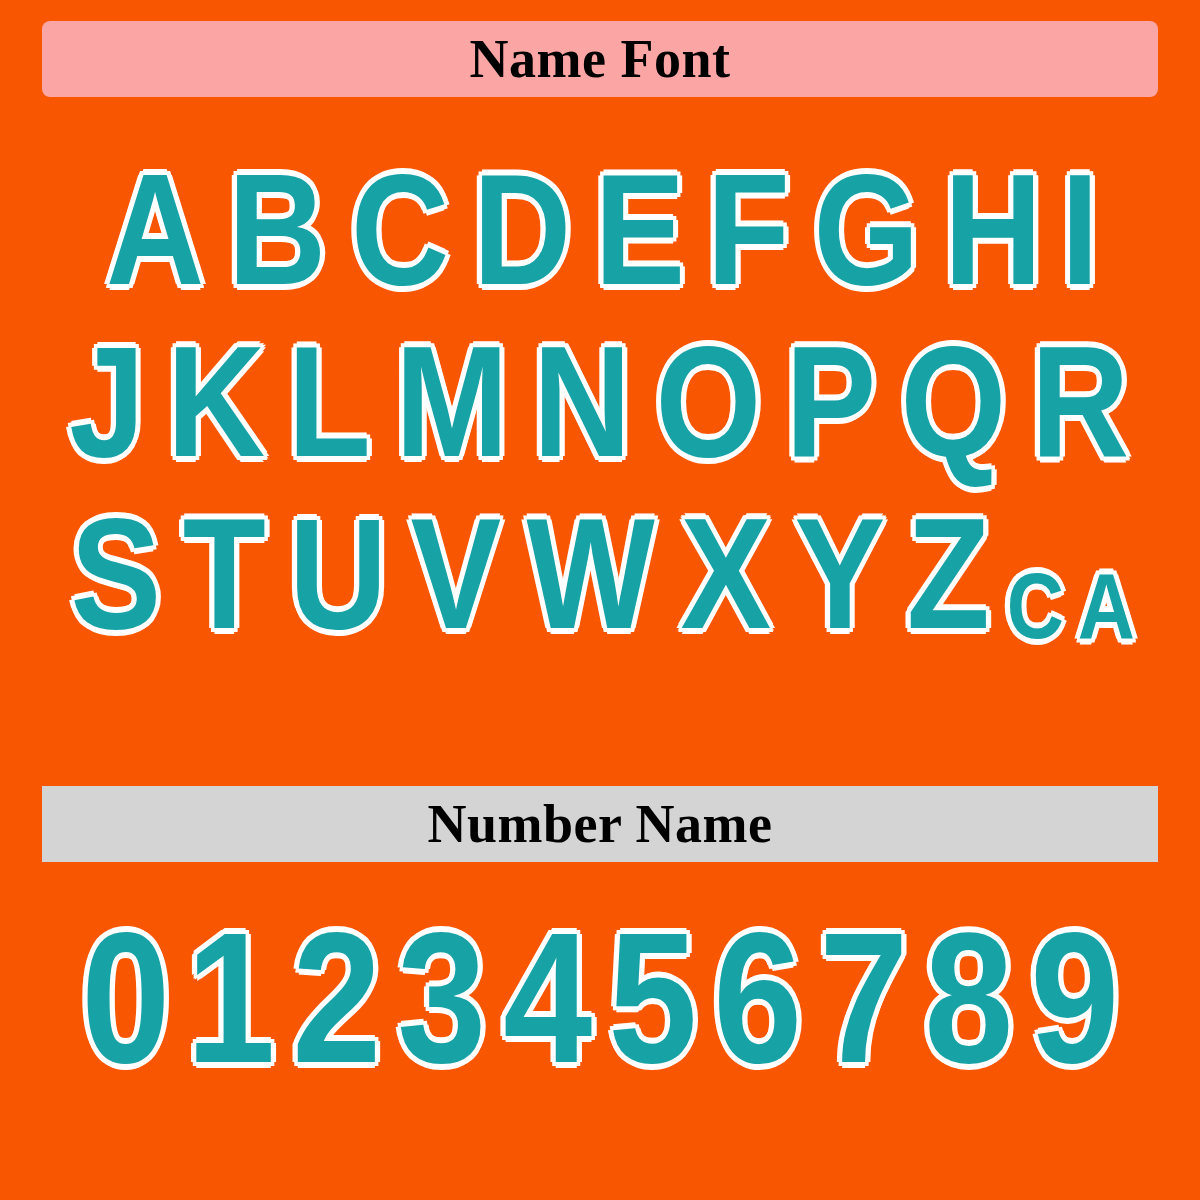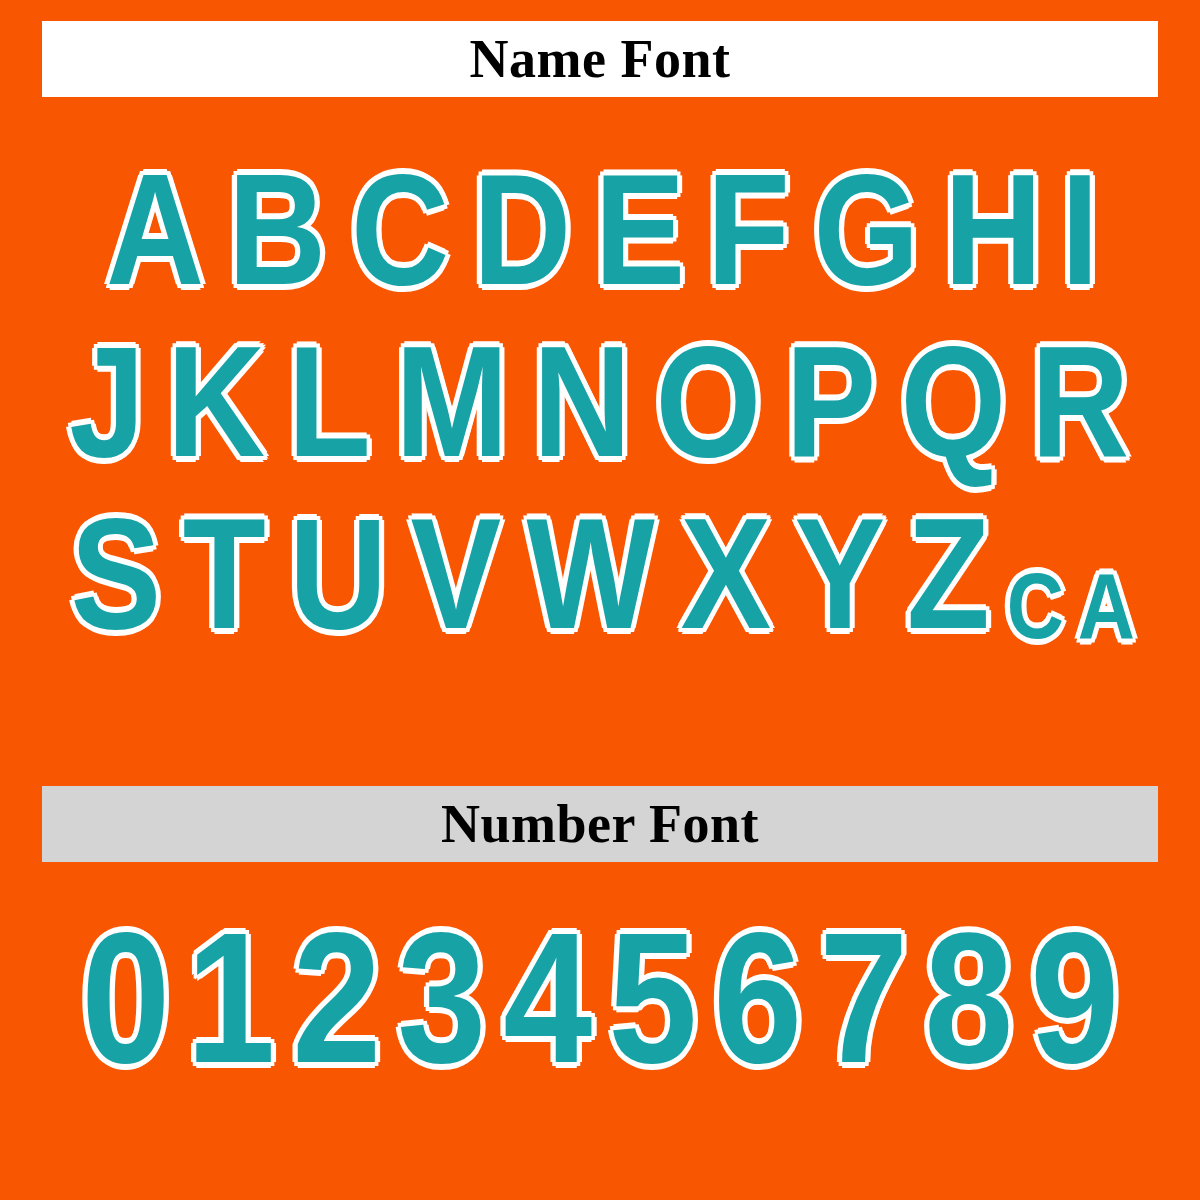--- a/index.html
+++ b/index.html
@@ -95,21 +95,21 @@
   #row-nums .glyph {
     font-size: 186px;
     margin: 0 1px;
   }
 </style>
 </head>
 <body>
 
 <div id="page" style="background: rgb(249, 86, 1);">
 
-  <div class="header-bar" id="name-font-bar" style="background: #ffffff;">
+  <div class="header-bar" id="name-font-bar" style="background: #fca5a5; border-radius: 8px;">
     <span class="bar-label" style="color: rgb(0, 0, 0);">Name Font</span>
   </div>
 
   <div class="glyph-block" id="alphabet-block">
     <div class="glyph-row" id="row-1">
       <span class="glyph" style="color: rgb(23, 162, 166); -webkit-text-stroke: 5px rgb(255, 255, 255);">A</span>
       <span class="glyph" style="color: rgb(23, 162, 166); -webkit-text-stroke: 5px rgb(255, 255, 255);">B</span>
       <span class="glyph" style="color: rgb(23, 162, 166); -webkit-text-stroke: 5px rgb(255, 255, 255);">C</span>
       <span class="glyph" style="color: rgb(23, 162, 166); -webkit-text-stroke: 5px rgb(255, 255, 255);">D</span>
       <span class="glyph" style="color: rgb(23, 162, 166); -webkit-text-stroke: 5px rgb(255, 255, 255);">E</span>
@@ -137,21 +137,21 @@
       <span class="glyph" style="color: rgb(23, 162, 166); -webkit-text-stroke: 5px rgb(255, 255, 255);">W</span>
       <span class="glyph" style="color: rgb(23, 162, 166); -webkit-text-stroke: 5px rgb(255, 255, 255);">X</span>
       <span class="glyph" style="color: rgb(23, 162, 166); -webkit-text-stroke: 5px rgb(255, 255, 255);">Y</span>
       <span class="glyph" style="color: rgb(23, 162, 166); -webkit-text-stroke: 5px rgb(255, 255, 255);">Z</span>
       <span class="glyph small" style="color: rgb(23, 162, 166); -webkit-text-stroke: 5px rgb(255, 255, 255);">C</span>
       <span class="glyph small" style="color: rgb(23, 162, 166); -webkit-text-stroke: 5px rgb(255, 255, 255);">A</span>
     </div>
   </div>
 
   <div class="header-bar" id="number-font-bar" style="background: rgb(212, 212, 212);">
-    <span class="bar-label" style="color: rgb(0, 0, 0);">Number Font</span>
+    <span class="bar-label" style="color: rgb(0, 0, 0);">Number Name</span>
   </div>
 
   <div class="glyph-block" id="numbers-block">
     <div class="glyph-row" id="row-nums">
       <span class="glyph" style="color: rgb(23, 162, 166); -webkit-text-stroke: 5px rgb(255, 255, 255);">0</span>
       <span class="glyph" style="color: rgb(23, 162, 166); -webkit-text-stroke: 5px rgb(255, 255, 255);">1</span>
       <span class="glyph" style="color: rgb(23, 162, 166); -webkit-text-stroke: 5px rgb(255, 255, 255);">2</span>
       <span class="glyph" style="color: rgb(23, 162, 166); -webkit-text-stroke: 5px rgb(255, 255, 255);">3</span>
       <span class="glyph" style="color: rgb(23, 162, 166); -webkit-text-stroke: 5px rgb(255, 255, 255);">4</span>
       <span class="glyph" style="color: rgb(23, 162, 166); -webkit-text-stroke: 5px rgb(255, 255, 255);">5</span>

